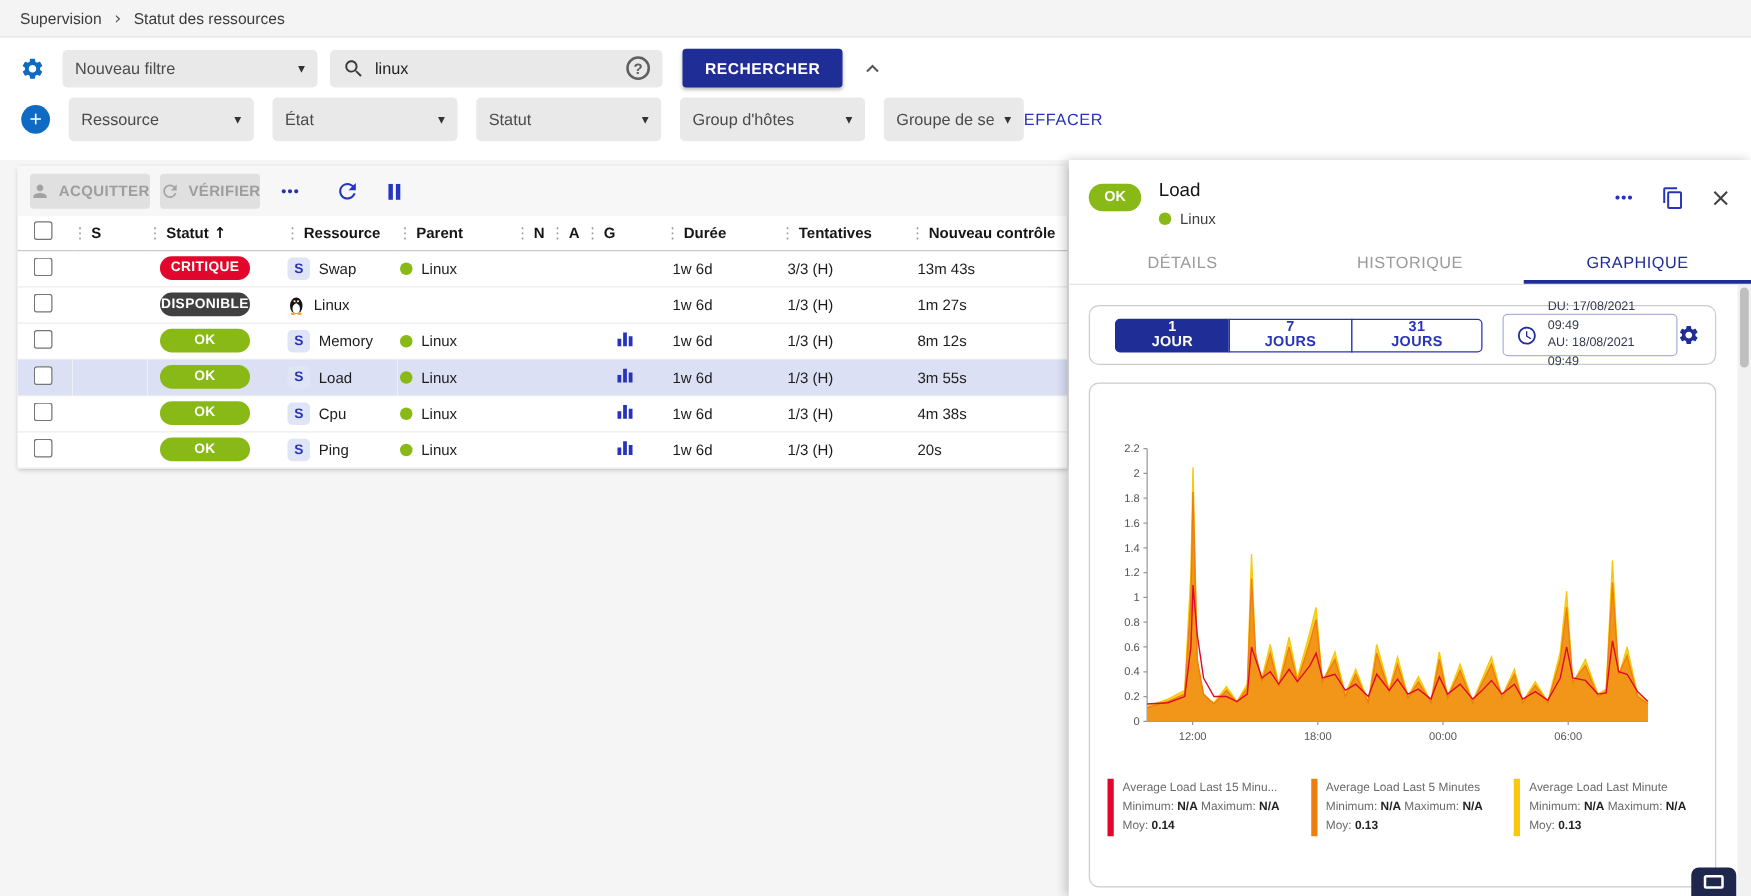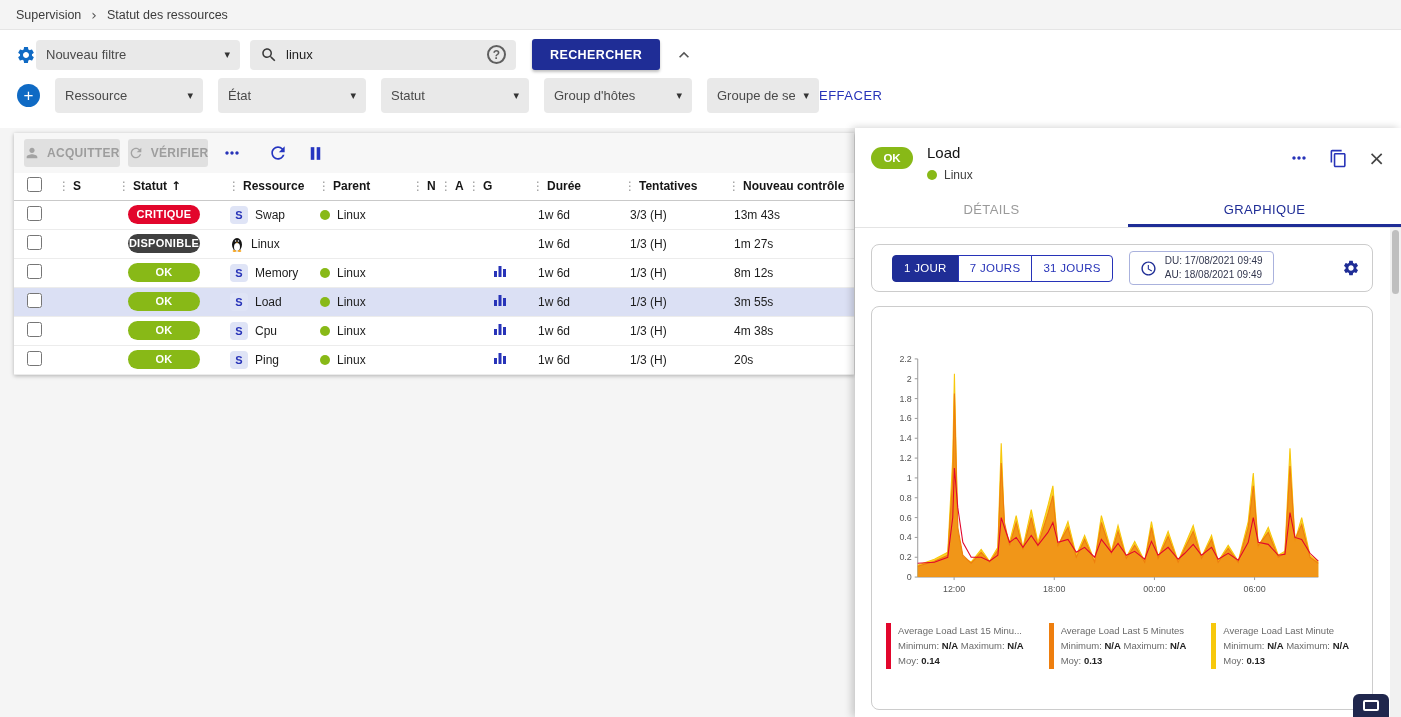--- a/index.html
+++ b/index.html
@@ -13,21 +13,21 @@
 .crumb-sep{color:#555;font-size:14px}
 
 
 .filters{position:absolute;top:30px;left:0;right:0;height:98px;background:#fff;z-index:2}
 .frow{display:flex;align-items:center;position:absolute;left:0;right:0}
 .frow1{top:9px;height:31px}
 .frow2{top:47px;height:36px}
 .iconbtn{display:inline-flex;align-items:center;justify-content:center;cursor:pointer}
 .gear1{margin-left:16px}
 .select{background:#e9e9e9;border-radius:4px;display:flex;align-items:center;justify-content:space-between;padding:0 10px;color:#4a4a4a;cursor:pointer;font-size:13px}
-.saved{width:204px;height:30px;}
+.saved{width:204px;height:30px;margin-left:14px}
 .caret{color:#333;font-size:11px;margin-left:8px}
 .searchbox{margin-left:10px;width:266px;height:30px;background:#e9e9e9;border-radius:4px;display:flex;align-items:center;padding:0 10px;gap:8px}
 .searchbox input{flex:1;border:none;background:transparent;outline:none;font-size:13px;color:#222;font-family:inherit}
 .help{width:19px;height:19px;border:2px solid #5f5f5f;border-radius:50%;color:#5f5f5f;font-size:12px;font-weight:bold;display:flex;align-items:center;justify-content:center;flex:none;cursor:pointer}
 .search-btn{margin-left:16px;height:31px;padding:0 18px;background:#1f2d96;color:#fff;border:none;border-radius:3px;font-weight:bold;font-size:12.5px;letter-spacing:.4px;font-family:inherit;cursor:pointer;box-shadow:0 2px 3px rgba(0,0,0,.25)}
 .collapse{margin-left:14px;cursor:pointer}
 .plus{margin-left:17px;width:23px;height:23px;border-radius:50%;background:#0f6ac4;color:#fff;display:flex;align-items:center;justify-content:center;font-size:17px;line-height:1;cursor:pointer;flex:none}
 .criteria{display:flex;gap:15px;margin-left:15px}
 .crit{width:148px;height:35px}
 .crit:last-child{width:112px}
@@ -65,21 +65,21 @@
 .pact{position:absolute;right:16px;top:20px;display:flex;align-items:center;gap:20px}
 .pact .x{font-size:20px;color:#444;line-height:1;cursor:pointer}
 .pact span{cursor:pointer;display:flex}
 .tabs{display:flex;height:35px;border-bottom:1px solid #e4e4e4}
 .tab{flex:1;text-align:center;line-height:33px;font-size:13px;letter-spacing:.4px;color:#9a9a9a;cursor:pointer}
 .tab.active{color:#1f2d96;border-bottom:3px solid #1f2d96}
 .pbody{position:absolute;top:100px;left:0;right:0;bottom:0;padding:16px 28px 0 16px;overflow:hidden}
 .card{border:1px solid #ccc;border-radius:8px;background:#fff}
 .rangecard{height:48px;display:flex;align-items:center;padding:0 12px}
 .rgroup{display:flex;margin-left:8px}
-.rbtn{height:27px;padding:0 11px;border:1px solid #2733b8;background:#fff;color:#2733b8;font-size:11.5px;font-weight:normal;letter-spacing:.3px;font-family:inherit;margin-left:-1px;cursor:pointer}
+.rbtn{height:27px;padding:0 25px;border:1px solid #2733b8;background:#fff;color:#2733b8;font-size:11.5px;font-weight:bold;letter-spacing:.3px;font-family:inherit;margin-left:-1px;cursor:pointer}
 .rbtn:first-child{border-radius:4px 0 0 4px;margin-left:0}
 .rbtn:last-child{border-radius:0 4px 4px 0}
 .rbtn.active{background:#1f2d96;border-color:#1f2d96;color:#fff}
 .datebox{margin-left:16px;display:flex;align-items:center;gap:8px;border:1px solid #aab2dd;border-radius:4px;padding:2px 10px;height:34px;cursor:pointer}
 .datebox .dlines{font-size:10px;color:#33374f;line-height:1.45}
 .gear2{margin-left:auto;display:flex;cursor:pointer}
 .chartcard{margin-top:14px;height:404px;padding:16px 12px 0 12px;position:relative}
 .chead{position:relative;height:20px;text-align:center}
 .ctitle{font-size:13.5px;color:#404040}
 .dlico{position:absolute;right:2px;top:-2px;cursor:pointer}
@@ -409,20 +409,21 @@
       <span>
           <svg width="19" height="19" viewBox="0 0 24 24">
             <path fill="#2733b8" d="M16,1H4C2.9,1,2,1.9,2,3v14h2V3h12V1z M19,5H8C6.9,5,6,5.9,6,7v14c0,1.1,0.9,2,2,2h11c1.1,0,2-0.9,2-2V7C21,5.9,20.1,5,19,5z M19,21H8V7h11V21z"></path>
           </svg>
         </span>
       <span class="x glyph">×</span>
     </div>
   </div>
   <div class="tabs">
       <div class="tab">DÉTAILS</div>
+      <div class="tab">HISTORIQUE</div>
       <div class="tab active">GRAPHIQUE</div>
     </div>
   <div class="pbody">
     <div class="card r
 angecard rangecard">
       <div class="rgroup">
           <button class="rbtn active">1 JOUR</button>
           <button class="rbtn">7 JOURS</button>
           <button class="rbtn">31 JOURS</button>
         </div>

